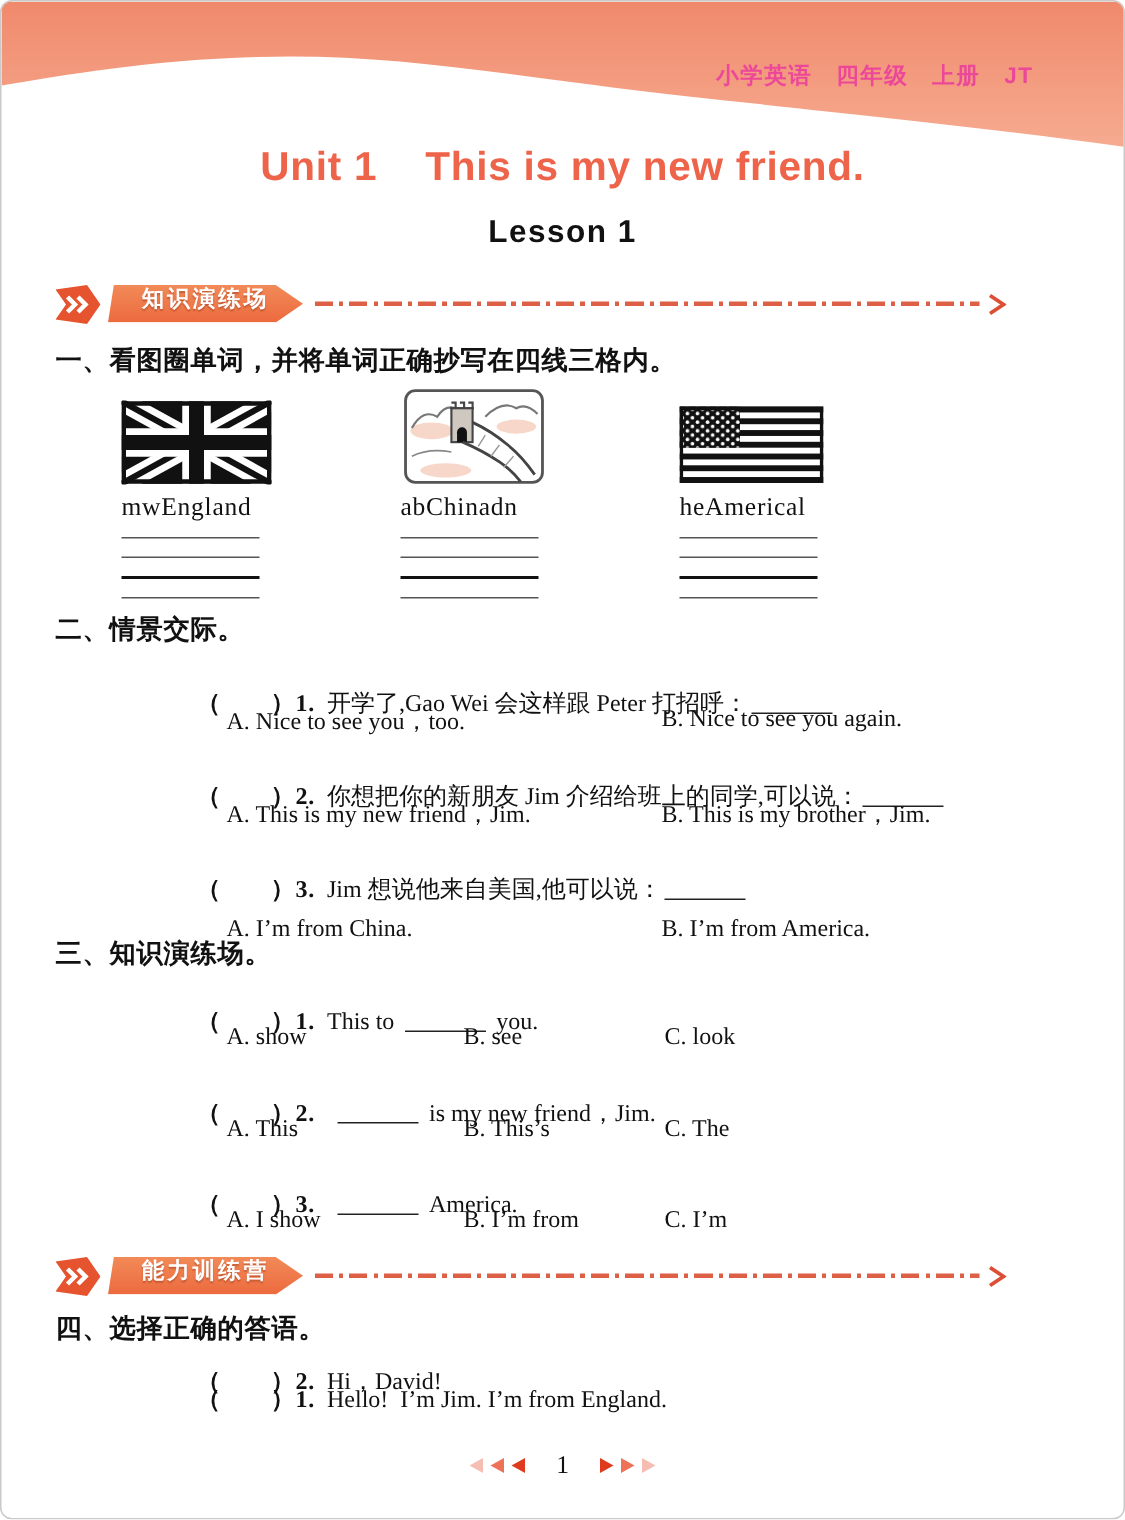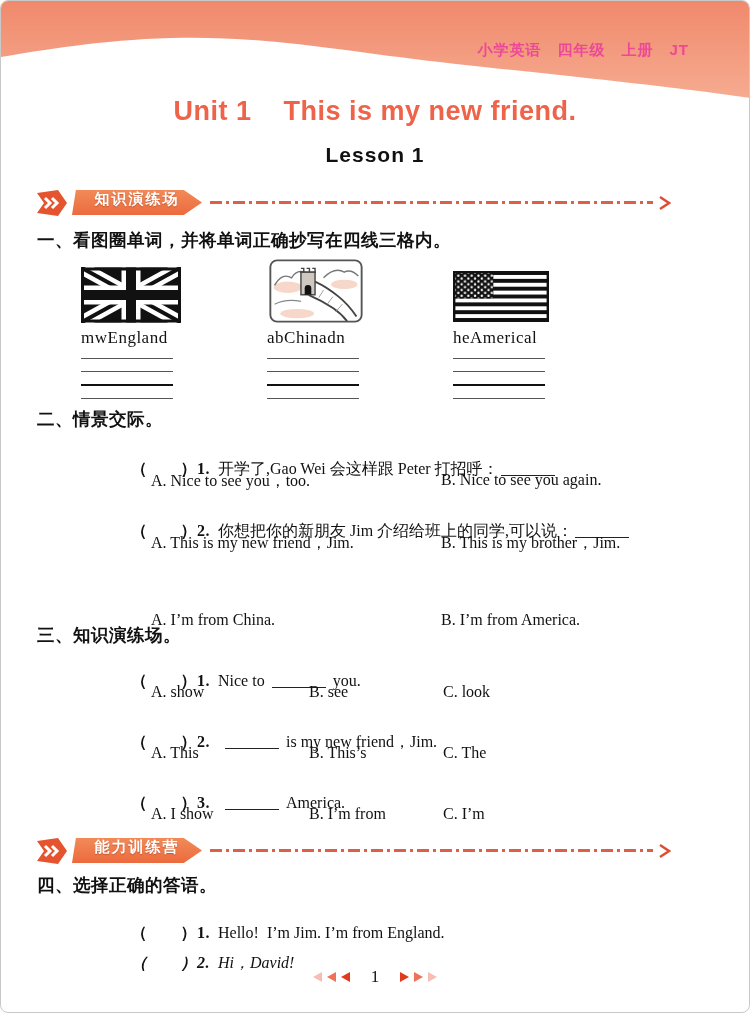--- a/index.html
+++ b/index.html
@@ -194,29 +194,32 @@
   </div>
 
   <div class="q" style="top:502px;">
     <span class="num">（　　）2.</span><span>你想把你的新朋友 Jim 介绍给班上的同学,可以说：</span><span class="blank" style="margin-left:2px;"></span>
   </div>
   <div class="opts" style="top:532px;">
     <span class="oA">A. This is my new friend，Jim.</span>
     <span class="oB2">B. This is my brother，Jim.</span>
   </div>
 
+  <div class="q" style="top:564px;">
+    <span class="num">（　　）3.</span><span>Jim 想说他来自美国,他可以说：</span><span class="blank" style="margin-left:2px;"></span>
+  </div>
   <div class="opts" style="top:594px;margin-top:16px;">
     <span class="oA">A. I’m from China.</span>
     <span class="oB2">B. I’m from America.</span>
   </div>
 
   <div class="sec-heading" style="top:622px;">三、知识演练场。</div>
 
   <div class="q" style="top:652px;">
-    <span class="num">（　　）1.</span><span>Nice to</span><span class="blank"></span><span>you.</span>
+    <span class="num">（　　）1.</span><span>This to</span><span class="blank"></span><span>you.</span>
   </div>
   <div class="opts" style="top:682px;">
     <span class="oA">A. show</span>
     <span class="oB3">B. see</span>
     <span class="oC">C. look</span>
   </div>
 
   <div class="q" style="top:713px;">
     <span class="num">（　　）2.</span><span></span><span class="blank"></span><span>is my new friend，Jim.</span>
   </div>
@@ -246,21 +249,21 @@
     <svg width="14" height="16" viewBox="0 0 14 16">
       <polyline points="3,2 12,8 3,14" fill="none" stroke="#dd4f35" stroke-width="2.5"></polyline>
     </svg>
   </div>
 
   <div class="sec-heading" style="top:872px;">四、选择正确的答语。</div>
 
   <div class="q" style="top:904px;">
     <span class="num">（　　）1.</span><span>Hello!  I’m Jim. I’m from England.</span>
   </div>
-  <div class="q" style="top:934px;font-style:italic;">
+  <div class="q" style="top:892px;">
     <span class="num">（　　）2.</span><span>Hi，David!</span>
   </div>
 
   <div class="pager">
     <span class="tri left" style="border-right-color:#f6beb2;"></span>
     <span class="tri left" style="border-right-color:#ee7257;"></span>
     <span class="tri left" style="border-right-color:#e03a1e;"></span>
     <span class="pgnum">1</span>
     <span class="tri right" style="border-left-color:#e03a1e;"></span>
     <span class="tri right" style="border-left-color:#ee7257;"></span>

